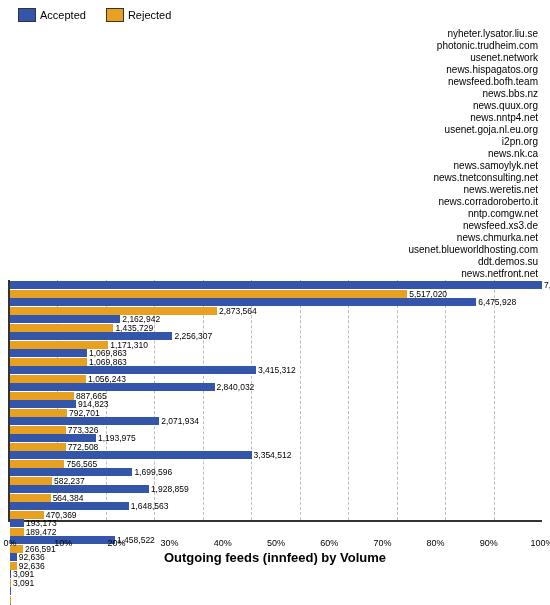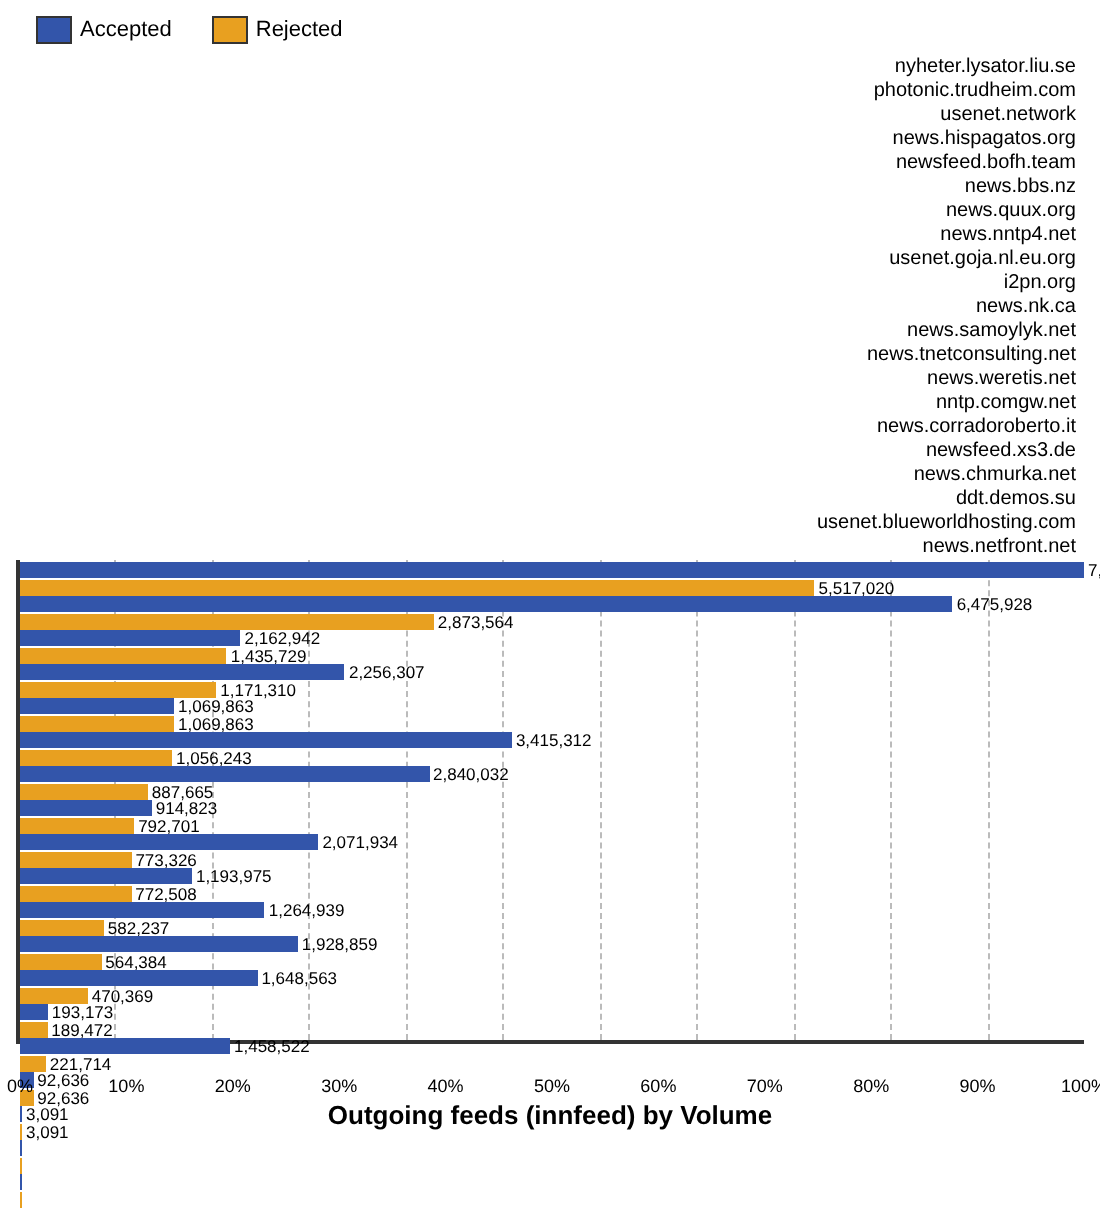--- a/index.html
+++ b/index.html
@@ -155,26 +155,26 @@
         <div class="y-label">newsfeed.bofh.team</div>
         <div class="y-label">news.bbs.nz</div>
         <div class="y-label">news.quux.org</div>
         <div class="y-label">news.nntp4.net</div>
         <div class="y-label">usenet.goja.nl.eu.org</div>
         <div class="y-label">i2pn.org</div>
         <div class="y-label">news.nk.ca</div>
         <div class="y-label">news.samoylyk.net</div>
         <div class="y-label">news.tnetconsulting.net</div>
         <div class="y-label">news.weretis.net</div>
+        <div class="y-label">news.corradoroberto.it</div>
         <div class="y-label">nntp.comgw.net</div>
-        <div class="y-label">news.corradoroberto.it</div>
         <div class="y-label">newsfeed.xs3.de</div>
         <div class="y-label">news.chmurka.net</div>
+        <div class="y-label">usenet.blueworldhosting.com</div>
         <div class="y-label">ddt.demos.su</div>
-        <div class="y-label">usenet.blueworldhosting.com</div>
         <div class="y-label">news.netfront.net</div>
       </div>
     <div style="flex:1; position:relative; display:flex; flex-direction:column;">
       <div class="bars-area" id="bars-area">
         <div class="grid-lines" id="grid-lines">
             <div style="border-left: none; flex: 1 1 0%;"></div>
             <div style="border-left: 1px dashed rgb(187, 187, 187); flex: 1 1 0%;"></div>
             <div style="border-left: 1px dashed rgb(187, 187, 187); flex: 1 1 0%;"></div>
             <div style="border-left: 1px dashed rgb(187, 187, 187); flex: 1 1 0%;"></div>
             <div style="border-left: 1px dashed rgb(187, 187, 187); flex: 1 1 0%;"></div>
@@ -281,22 +281,32 @@
                 <div class="bar bar-accepted" style="width: 16.1617%;">
                   <span class="bar-label">1,193,975</span>
                 </div>
                 <div class="bar bar-rejected" style="width: 10.4567%;">
                   <span class="bar-label">772,508</span>
                 </div>
               </div>
             </div>
             <div class="bar-row">
               <div class="bar-pair">
+                <div class="bar bar-accepted" style="width: 45.4068%;">
+                  <span class="bar-label">3,354,512</span>
+                </div>
+                <div class="bar bar-rejected" style="width: 10.2409%;">
+                  <span class="bar-label">756,565</span>
+                </div>
+              </div>
+            </div>
+            <div class="bar-row">
+              <div class="bar-pair">
                 <div class="bar bar-accepted" style="width: 23.0058%;">
-                  <span class="bar-label">1,264,939</span>
+                  <span class="bar-label">1,699,596</span>
                 </div>
                 <div class="bar bar-rejected" style="width: 7.88119%;">
                   <span class="bar-label">582,237</span>
                 </div>
               </div>
             </div>
             <div class="bar-row">
               <div class="bar-pair">
                 <div class="bar bar-accepted" style="width: 26.1091%;">
                   <span class="bar-label">1,928,859</span>
@@ -325,21 +335,21 @@
                   <span class="bar-label">189,472</span>
                 </div>
               </div>
             </div>
             <div class="bar-row">
               <div class="bar-pair">
                 <div class="bar bar-accepted" style="width: 19.7426%;">
                   <span class="bar-label">1,458,522</span>
                 </div>
                 <div class="bar bar-rejected" style="width: 2.43038%;">
-                  <span class="bar-label">221,714</span>
+                  <span class="bar-label">266,591</span>
                 </div>
               </div>
             </div>
             <div class="bar-row">
               <div class="bar-pair">
                 <div class="bar bar-accepted" style="width: 1.25393%;">
                   <span class="bar-label">92,636</span>
                 </div>
                 <div class="bar bar-rejected" style="width: 1.25393%;">
                   <span class="bar-label">92,636</span>

